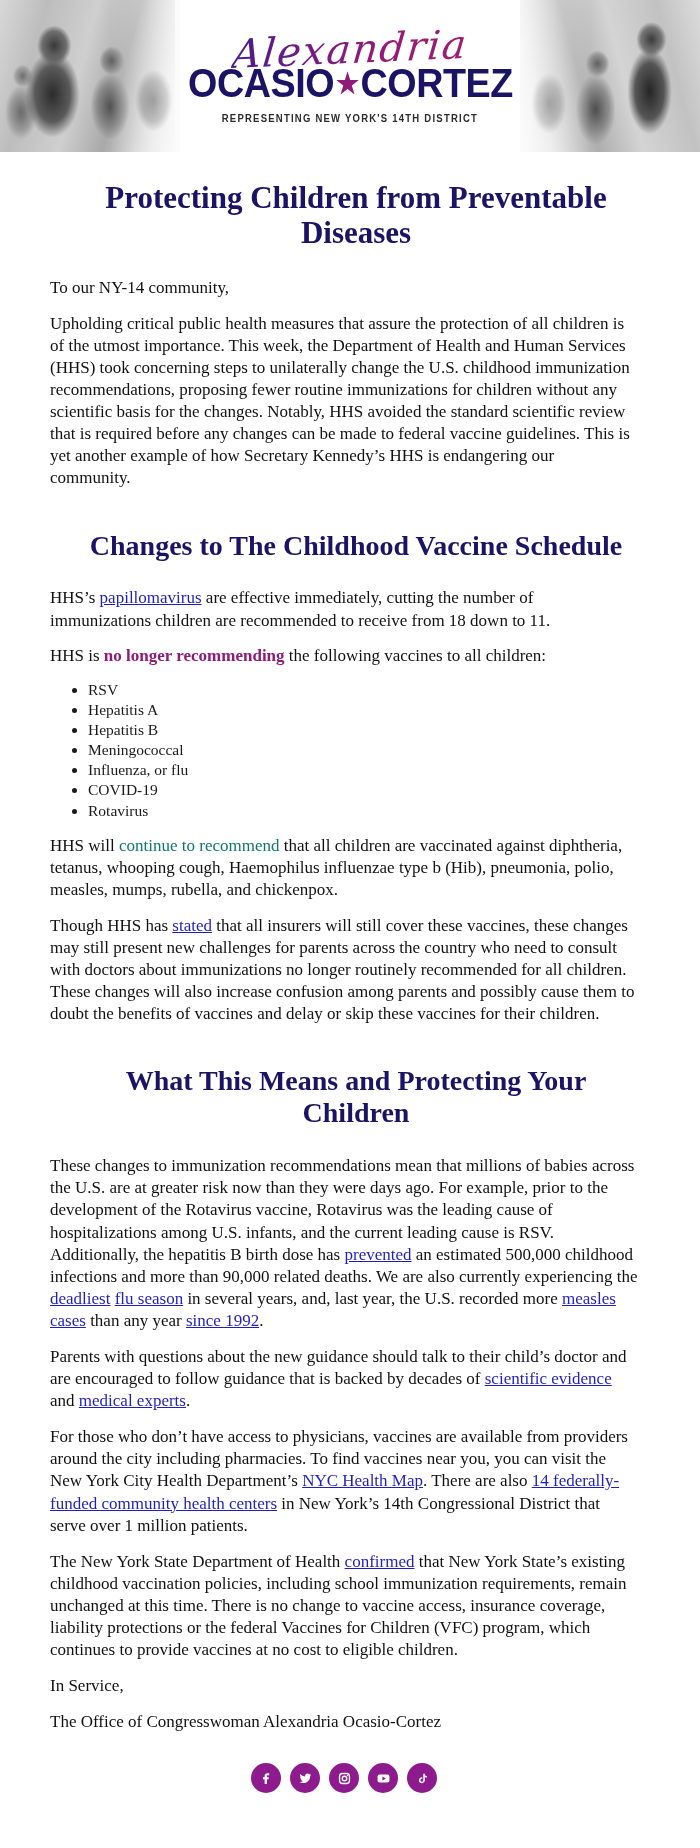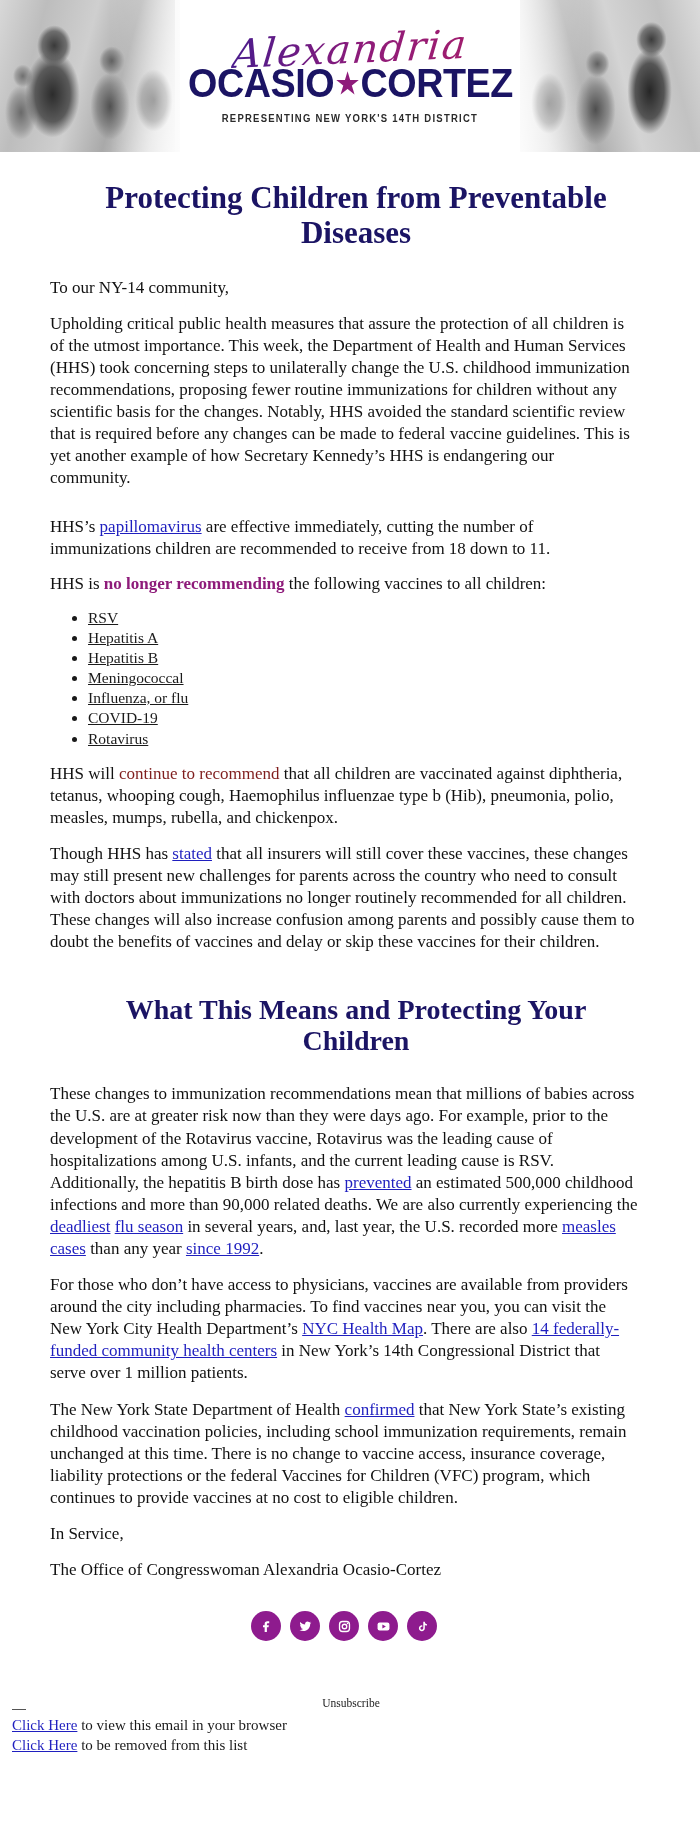--- a/index.html
+++ b/index.html
@@ -147,31 +147,30 @@
     margin: 0 0 14px 0;
     color: #111;
   }
   p.para.first { margin-top: 26px; }
   p.tight { margin-bottom: 13px; }
   ul.vaccine-list {
     margin: 4px 0 14px 0;
     padding-left: 38px;
     font-size: 15.5px;
     line-height: 1.30;
-    text-decoration: underline;
   }
   ul.vaccine-list li { margin: 0; padding: 0; }
 
   a.lnk {
     color: #1f1fbf;
     text-decoration: underline;
   }
   .em-strong { color: #8e1b7a; font-weight: 700; }
   .em-soft { color: #a05cb0; }
-  .em-soft2 { color: #7f1d1d; }
+  .em-soft2 { color: #0f766e; }
 
   .sig { margin-top: 22px; }
 
   
   .social-row {
     display: flex;
     justify-content: center;
     gap: 9px;
     margin: 30px 0 0 0;
     padding-right: 24px;
@@ -238,20 +237,21 @@
 
     <h1 class="section-title title-main">Protecting Children from Preventable Diseases</h1>
 
     <div class="body-col">
 
       <p class="para first">To our NY-14 community,</p>
 
       <p class="para">Upholding critical public health measures that assure the protection of all children is of the utmost importance. This week, the Department of Health and Human Services (HHS) took concerning steps to unilaterally change the U.S. childhood immunization recommendations, proposing fewer routine immunizations for children without any scientific basis for the changes. Notably, HHS avoided the standard scientific review that is required before any changes can be made to federal vaccine guidelines. This is yet another example of how Secretary Kennedy’s HHS is endangering our community.</p>
     </div>
 
+    <h2 class="section-title title-sec">Changes to The Childhood Vaccine Schedule</h2>
 
     <div class="body-col">
 
       <p class="para first tight"><span>HHS’s </span><a class="lnk" href="#">papillomavirus</a><span> are effective immediately, cutting the number of immunizations children are recommended to receive from 18 down to 11.</span></p>
 
       <p class="para tight"><span>HHS is </span><span class="em-strong">no longer recommending</span><span> the following vaccines to all children:</span></p>
 
       <ul class="vaccine-list">
         <li>RSV</li>
         <li>Hepatitis A</li>
@@ -267,20 +267,21 @@
 
       <p class="para"><span>Though HHS has </span><a class="lnk" href="#">stated</a><span> that all insurers will still cover these vaccines, these changes may still present new challenges for parents across the country who need to consult with doctors about immunizations no longer routinely recommended for all children. These changes will also increase confusion among parents and possibly cause them to doubt the benefits of vaccines and delay or skip these vaccines for their children.</span></p>
     </div>
 
     <h2 class="section-title title-sec">What This Means and Protecting Your Children</h2>
 
     <div class="body-col">
 
       <p class="para first"><span>These changes to immunization recommendations mean that millions of babies across the U.S. are at greater risk now than they were days ago. For example, prior to the development of the Rotavirus vaccine, Rotavirus was the leading cause of hospitalizations among U.S. infants, and the current leading cause is RSV. Additionally, the hepatitis B birth dose has </span><a class="lnk" href="#">prevented</a><span> an estimated 500,000 childhood infections and more than 90,000 related deaths. We are also currently experiencing the </span><a class="lnk" href="#">deadliest</a><span> </span><a class="lnk" href="#">flu season</a><span> in several years, and, last year, the U.S. recorded more </span><a class="lnk" href="#">measles cases</a><span> than any year </span><a class="lnk" href="#">since 1992</a><span>.</span></p>
 
+      <p class="para"><span>Parents with questions about the new guidance should talk to their child’s doctor and are encouraged to follow guidance that is backed by decades of </span><a class="lnk" href="#">scientific evidence</a><span> and </span><a class="lnk" href="#">medical experts</a><span>.</span></p>
 
       <p class="para"><span>For those who don’t have access to physicians, vaccines are available from providers around the city including pharmacies. To find vaccines near you, you can visit the New York City Health Department’s </span><a class="lnk" href="#">NYC Health Map</a><span>. There are also </span><a class="lnk" href="#">14 federally-funded community health centers</a><span> in New York’s 14th Congressional District that serve over 1 million patients.</span></p>
 
       <p class="para"><span>The New York State Department of Health </span><a class="lnk" href="#">confirmed</a><span> that New York State’s existing childhood vaccination policies, including school immunization requirements, remain unchanged at this time. There is no change to vaccine access, insurance coverage, liability protections or the federal Vaccines for Children (VFC) program, which continues to provide vaccines at no cost to eligible children.</span></p>
 
       <p class="para sig">In Service,</p>
       <p class="para">The Office of Congresswoman Alexandria Ocasio-Cortez</p>
     </div>
 
     <div class="social-row">

